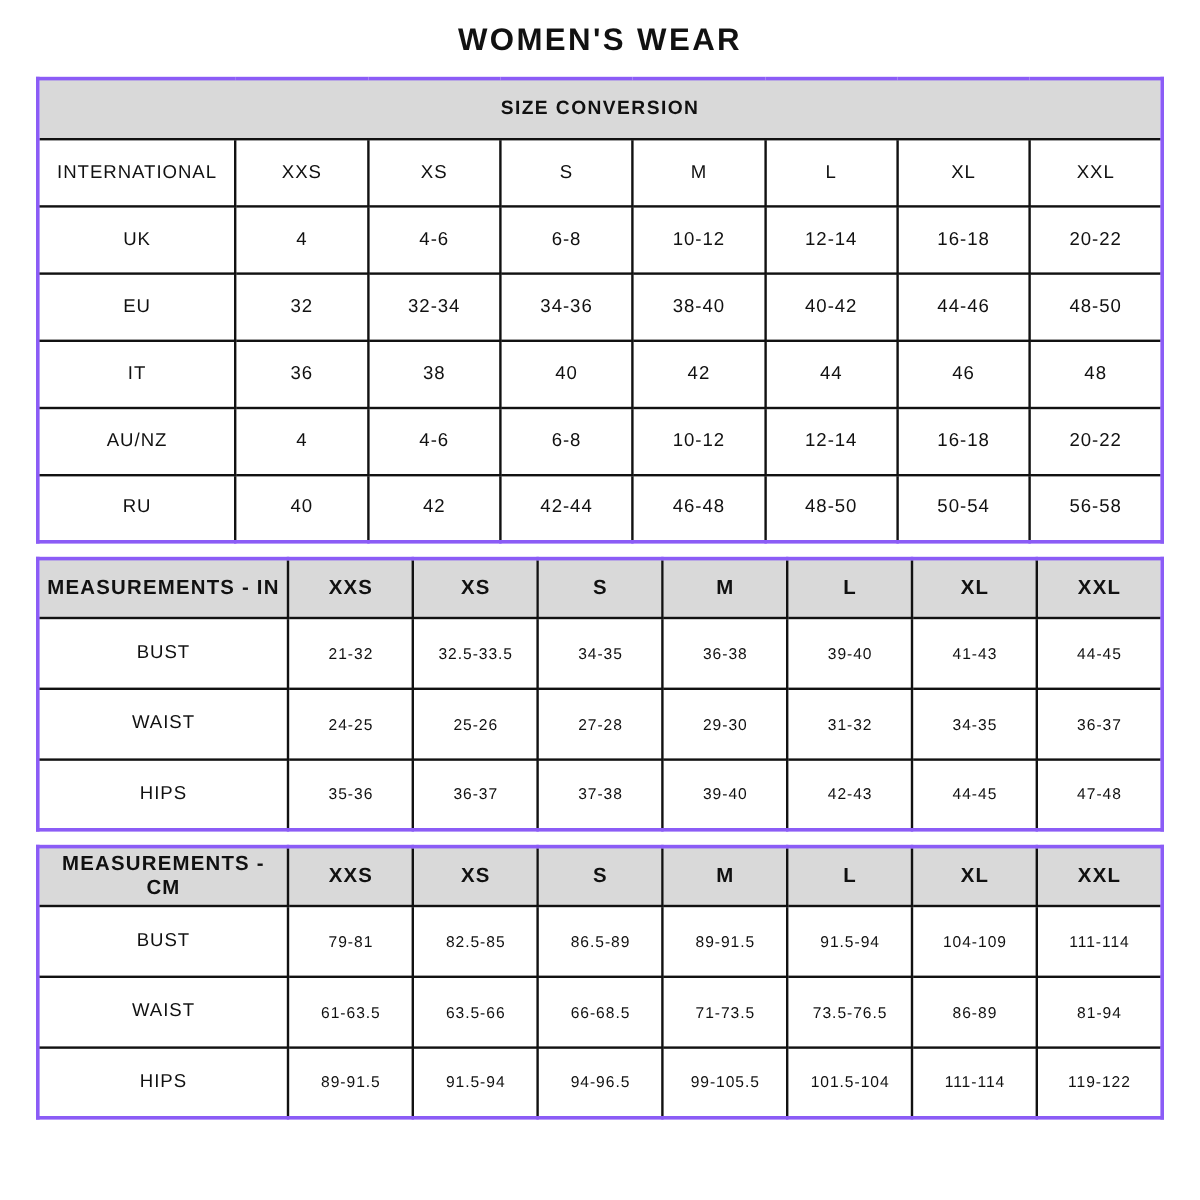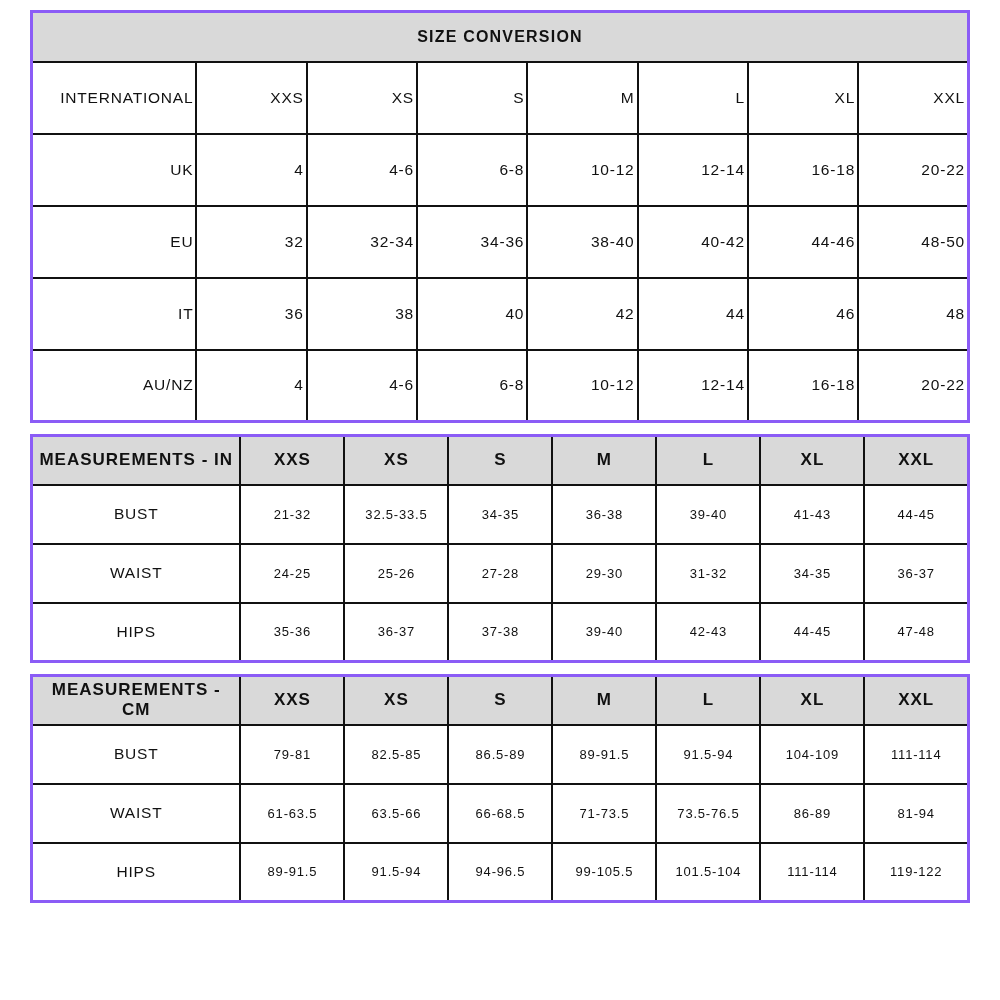--- a/index.html
+++ b/index.html
@@ -42,24 +42,23 @@
   }
   
   table.conv th.band {
     background: #d9d9d9;
     height: 50px;
     font-size: 16px;
     font-weight: bold;
     letter-spacing: 1.2px;
   }
   table.conv td {
-    height: 72px;
+    height: 56px;
     font-size: 15.5px;
     font-weight: normal;
-    text-align: right;
   }
   
   table.meas tr.header-row td {
     background: #d9d9d9;
     height: 49px;
     font-size: 17px;
     font-weight: bold;
     letter-spacing: 1px;
   }
   table.meas tr.data-row td {
@@ -68,20 +67,21 @@
   }
   table.meas tr.data-row td.label {
     font-size: 15.5px;
   }
 </style>
 </head>
 <body>
 
 <div class="page">
 
+  <h1 class="title">WOMEN'S WEAR</h1>
 
   <table class="tbl conv">
     <colgroup>
       <col style="width:17.6%">
       <col style="width:11.77%">
         <col style="width:11.77%">
         <col style="width:11.77%">
       <col style="width:11.77%">
         <col style="width:11.77%">
         <col style="width:11.77%">
@@ -136,20 +136,30 @@
         <tr class="data-row">
           <td class="label">AU/NZ</td>
           <td>4</td>
           <td>4-6</td>
           <td>6-8</td>
           <td>10-12</td>
           <td>12-14</td>
           <td>16-18</td>
           <td>20-22</td>
         </tr>
+        <tr class="data-row">
+          <td class="label">RU</td>
+          <td>40</td>
+          <td>42</td>
+          <td>42-44</td>
+          <td>46-48</td>
+          <td>48-50</td>
+          <td>50-54</td>
+          <td>56-58</td>
+        </tr>
       </tbody>
   </table>
 
   <table class="tbl meas">
     <colgroup>
       <col style="width:22.3%">
       <col style="width:11.1%">
         <col style="width:11.1%">
         <col style="width:11.1%">
       <col style="width:11.1%">

